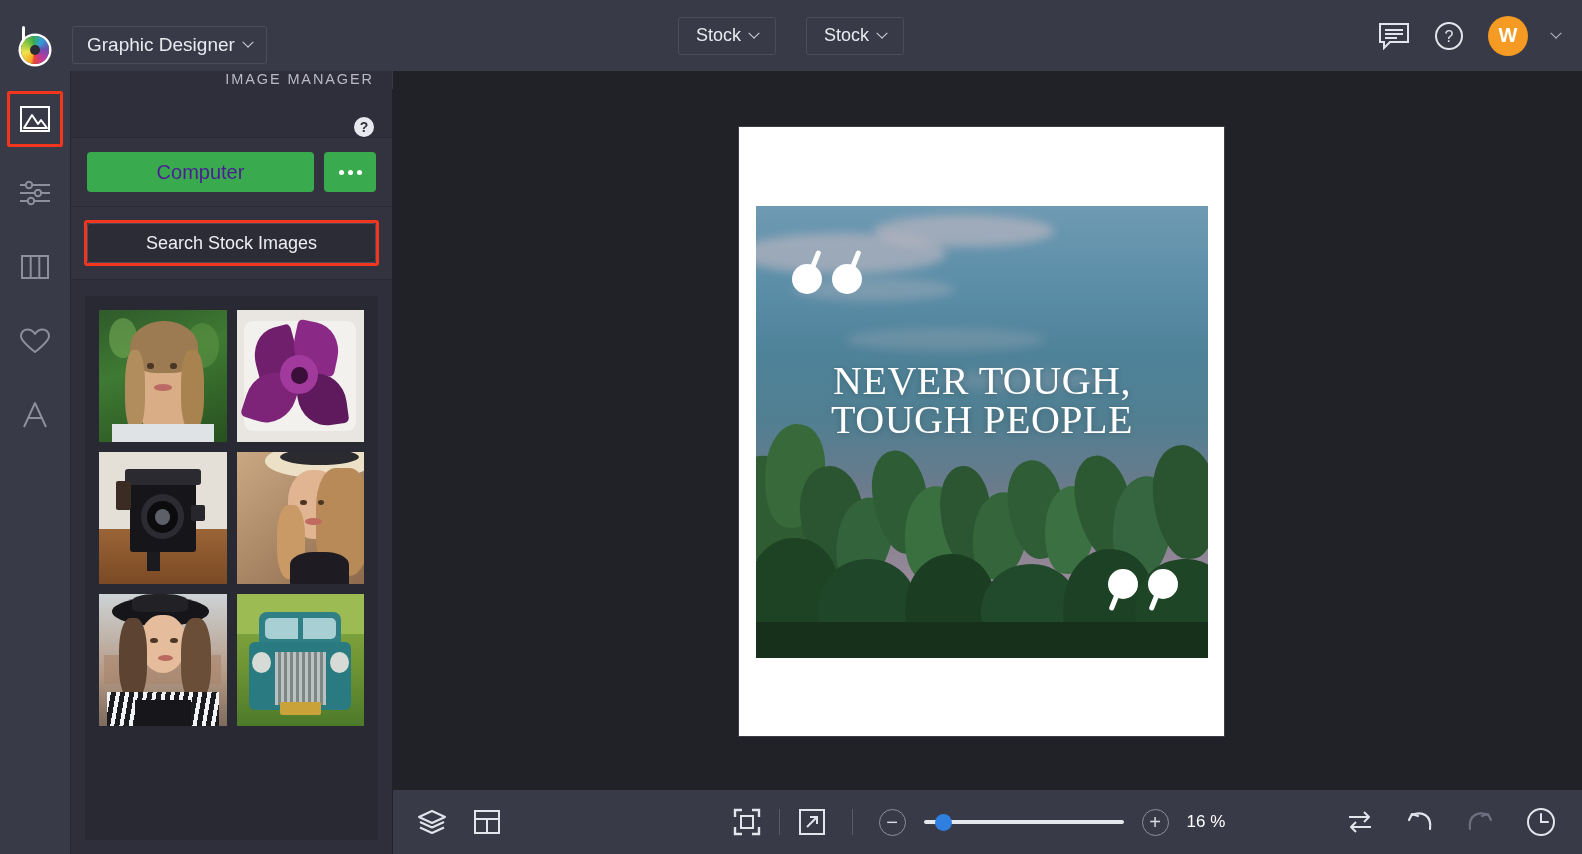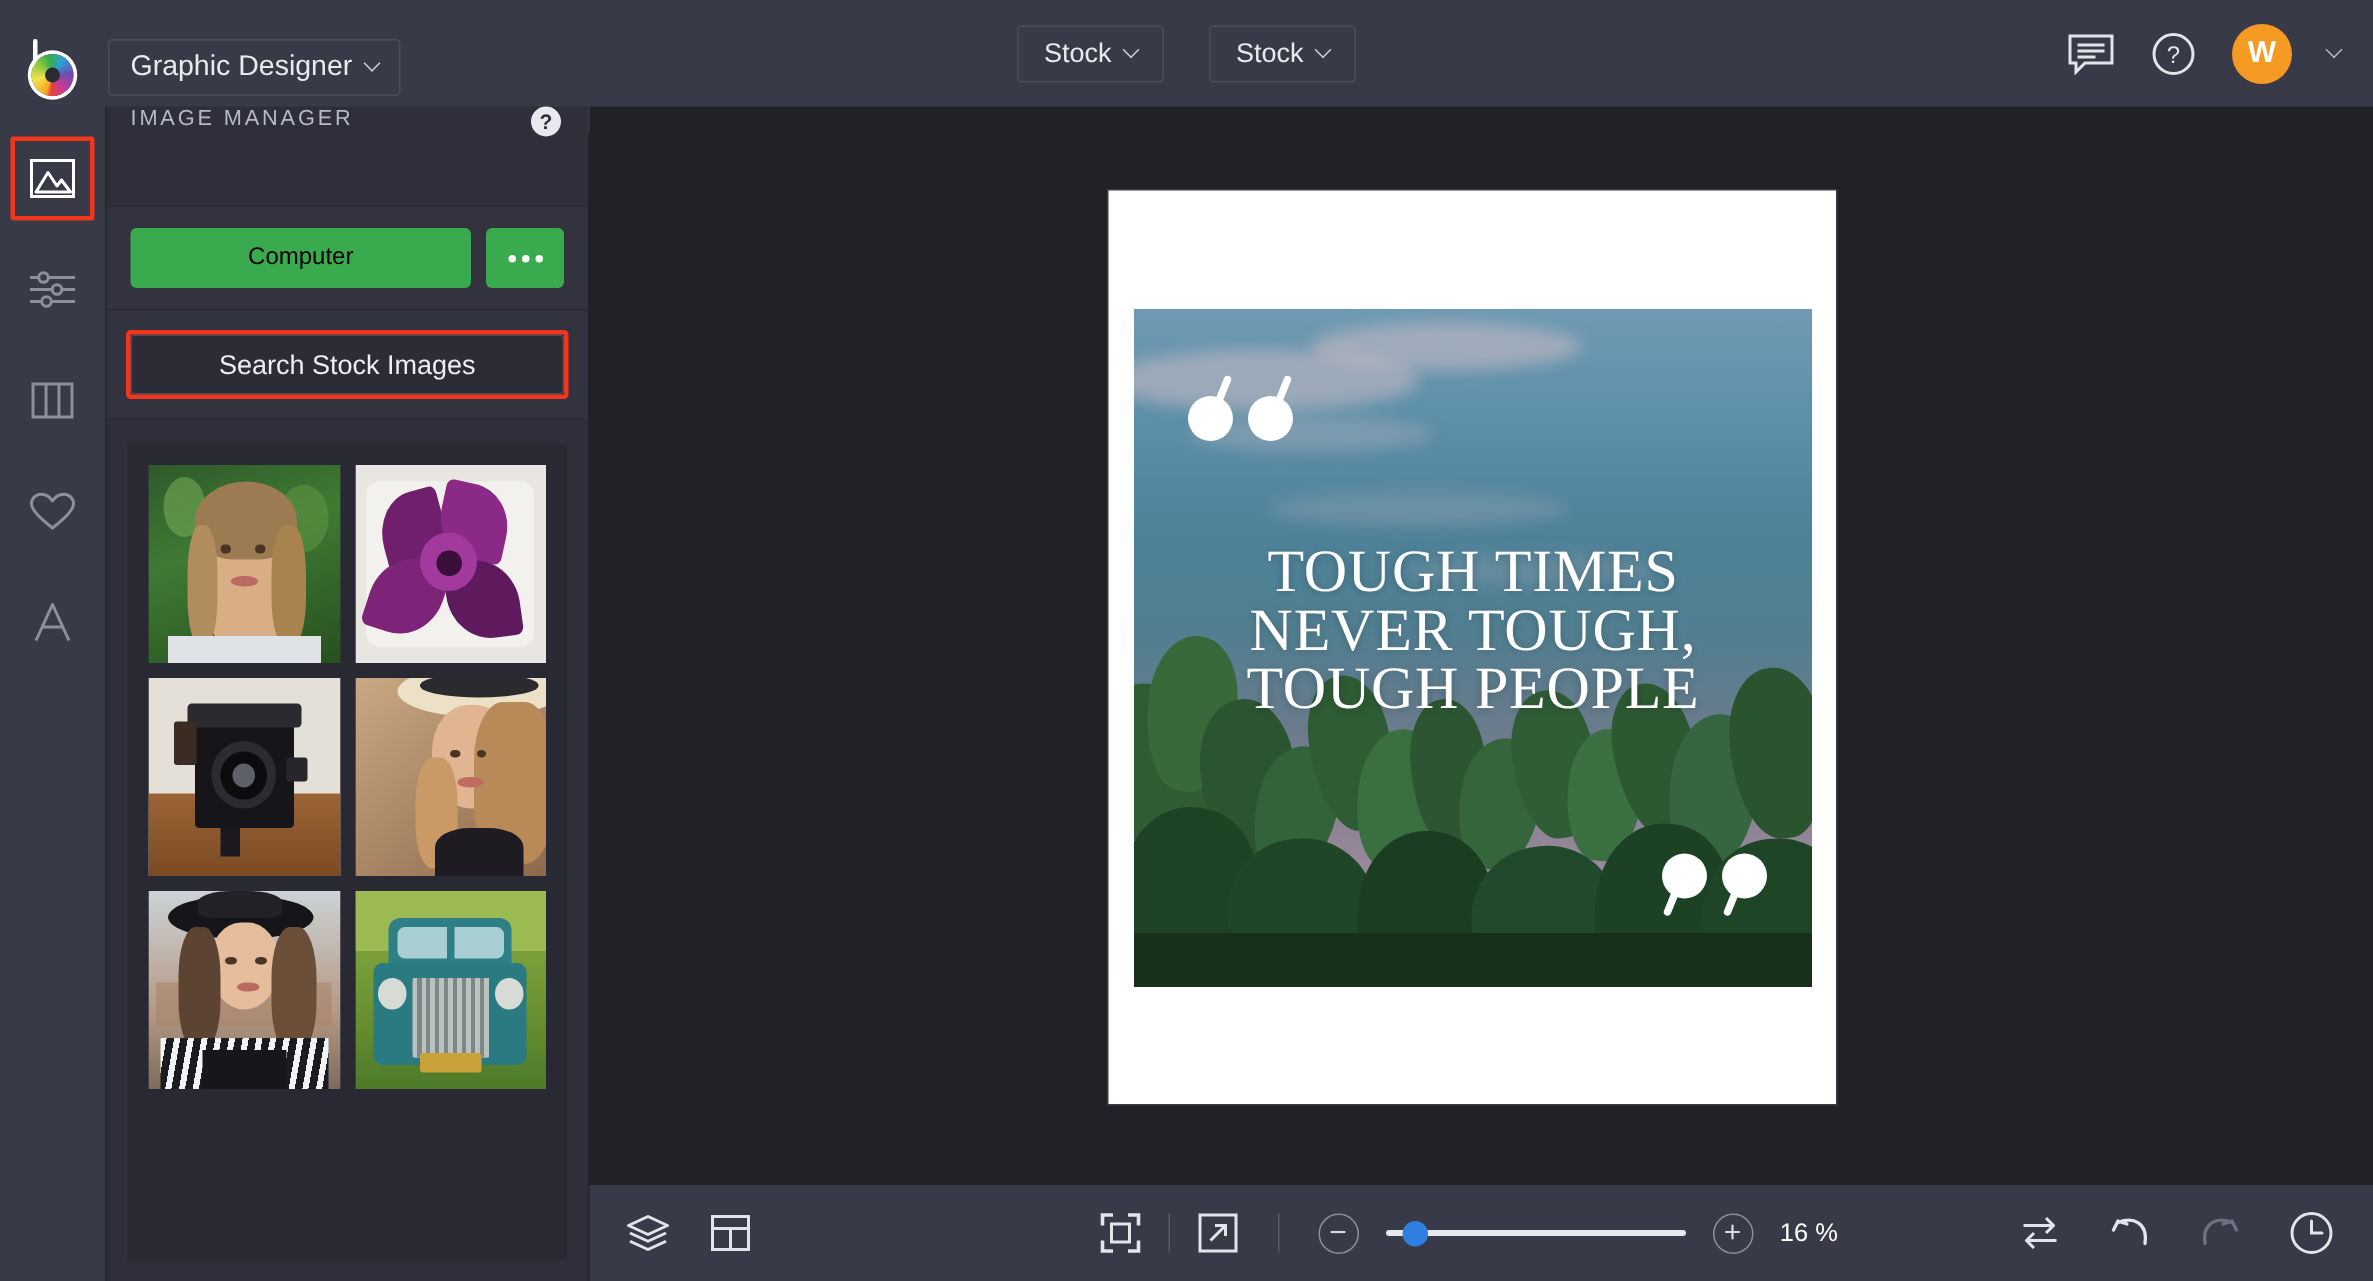--- a/index.html
+++ b/index.html
@@ -96,40 +96,40 @@
   }
 
   
   .panel {
     position: absolute; left: 70px; top: 71px; width: 322px; height: 783px;
     background: #2e2f3a;
     border-left: 1px solid #24252e;
   }
   .panel-head {
     height: 66px; padding: 0 18px 0 16px;
-    display: flex; align-items: flex-start; justify-content: space-between;
+    display: flex; align-items: flex-end; justify-content: space-between; flex-direction: column;
   }
   .panel-title {
     color: #b7b9c6; font-size: 14.5px; letter-spacing: 1.9px;
   }
   .help-circle {
     width: 20px; height: 20px; border-radius: 50%;
     background: #e8e9ef; color: #2e2f3a;
     display: flex; align-items: center; justify-content: center;
     font-size: 14px; font-weight: bold; cursor: pointer;
   }
   .panel-sect {
     background: #32333f; border-top: 1px solid #282934; border-bottom: 1px solid #282934;
     padding: 14px 16px;
     display: flex; gap: 10px;
   }
   .btn-green {
     flex: 1; height: 40px; border-radius: 4px; border: none;
-    background: #3aaa4f; color: #000000;
-    font-size: 16px; font-family: inherit; cursor: pointer;
+    background: #3aaa4f; color: #4c1d95;
+    font-size: 20px; font-family: inherit; cursor: pointer;
   }
   .btn-green-sq {
     width: 52px; height: 40px; border-radius: 4px; border: none;
     background: #3aaa4f; color: #ffffff;
     display: flex; align-items: center; justify-content: center;
     gap: 4px; cursor: pointer;
   }
   .dot { width: 5px; height: 5px; border-radius: 50%; background: #ffffff; }
   .panel-sect2 {
     background: #32333f; border-bottom: 1px solid #282934;
@@ -493,21 +493,20 @@
               <span class="ball"></span>
               <span class="tail"></span>
             </span>
           <span class="qmark q-open">
               <span class="ball"></span>
               <span class="tail"></span>
             </span>
         </div>
 
         <div class="quote-text">
-          <div>TOUGH TIMES</div>
           <div>NEVER TOUGH,</div>
           <div>TOUGH PEOPLE</div>
         </div>
 
         <div class="quote-close q-close" style="right:30px;bottom:45px;">
           <span class="qmark q-close">
               <span class="ball"></span>
               <span class="tail"></span>
             </span>
           <span class="qmark q-close">

